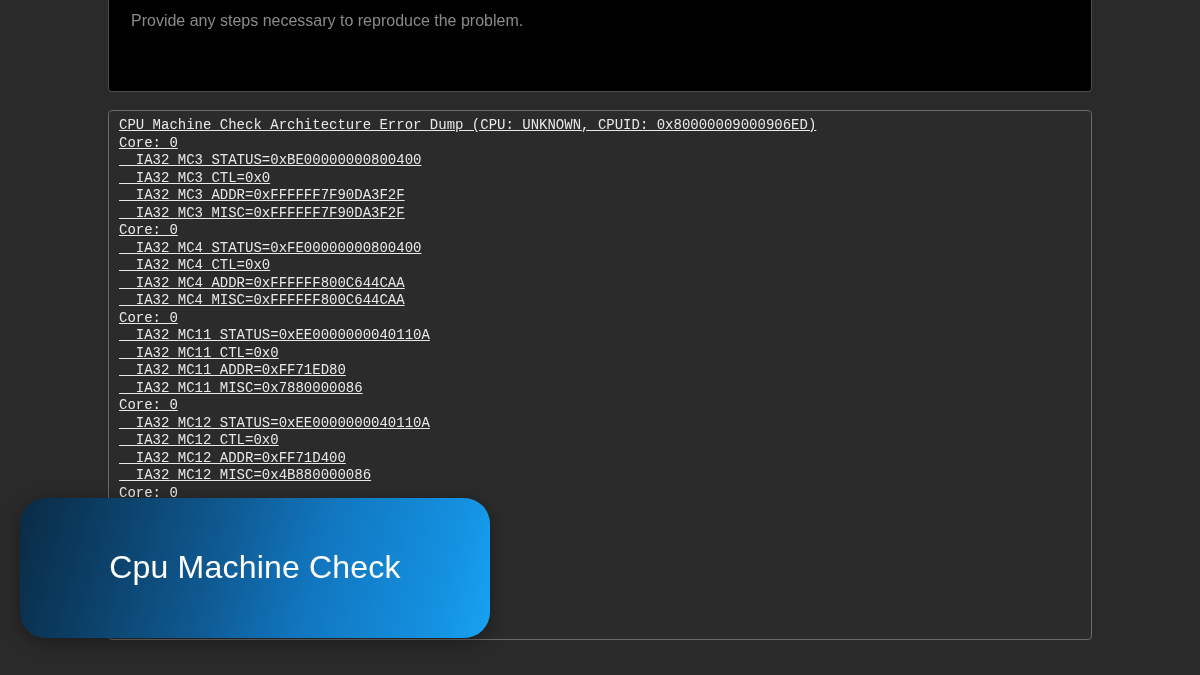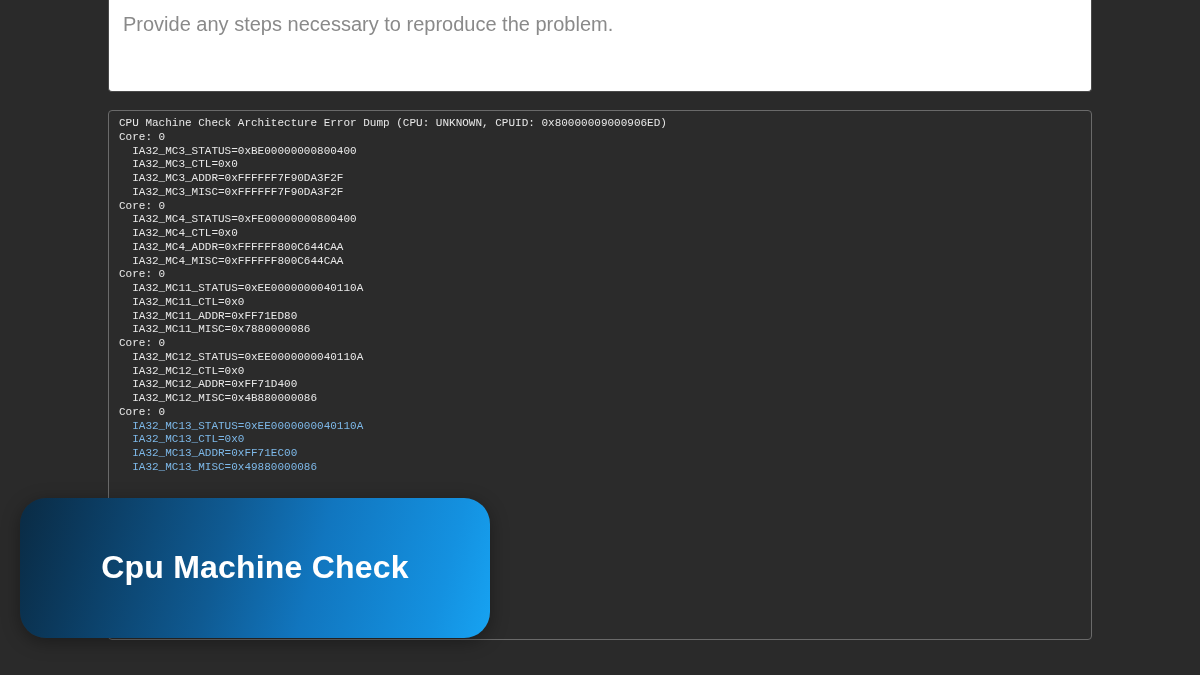--- a/index.html
+++ b/index.html
@@ -10,49 +10,50 @@
     background: #2a2a2a;
     font-family: -apple-system, BlinkMacSystemFont, "Segoe UI", Helvetica, Arial, sans-serif;
     position: relative;
   }
   .outer {
     padding: 0 108px 0 108px;
   }
   .reproduce-box {
     border: 1px solid #4a4a4a;
     border-top: none;
-    background: #ffffff;
+    background: #000000;
     border-radius: 0 0 4px 4px;
     height: 92px;
-    padding: 10px 14px;
+    padding: 10px 22px;
     color: #8a8a8a;
-    font-size: 20px;
+    font-size: 16px;
     line-height: 1.4;
     margin-bottom: 18px;
   }
   .section-label {
     color: #c8c8c8;
     font-size: 16px;
     font-weight: 400;
     margin-bottom: 6px;
   }
   .details-box {
     border: 1px solid #6a6a6a;
     background: #2b2b2b;
     border-radius: 4px;
     padding: 6px 10px 10px 10px;
     height: 530px;
     overflow: hidden;
   }
   .dump {
     color: #e8e8e8;
     font-family: "Menlo", "Consolas", "Liberation Mono", monospace;
-    font-size: 11px;
+    font-size: 14px;
     line-height: 1.25;
     white-space: pre;
+    text-decoration: underline;
   }
   .dump .highlight-region {
     color: #7db8e8;
   }
   .callout {
     position: absolute;
     left: 20px;
     top: 498px;
     width: 470px;
     height: 140px;
@@ -60,21 +61,21 @@
     background: linear-gradient(105deg, #0a2b44 0%, #0b3a5e 14%, #0f5a92 42%, #1176bf 62%, #1491e0 88%, #17a3f2 100%);
     display: flex;
     align-items: center;
     justify-content: center;
     text-align: center;
     padding: 10px 20px;
     box-shadow: 0 4px 18px rgba(0,0,0,0.35);
   }
   .callout-text {
     color: #ffffff;
-    font-weight: 700;
+    font-weight: 400;
     font-size: 32px;
     line-height: 1.35;
     letter-spacing: 0.2px;
   }
 </style>
 </head>
 <body>
 
 <div class="outer">
   <div class="reproduce-box">Provide any steps necessary to reproduce the problem.</div>

